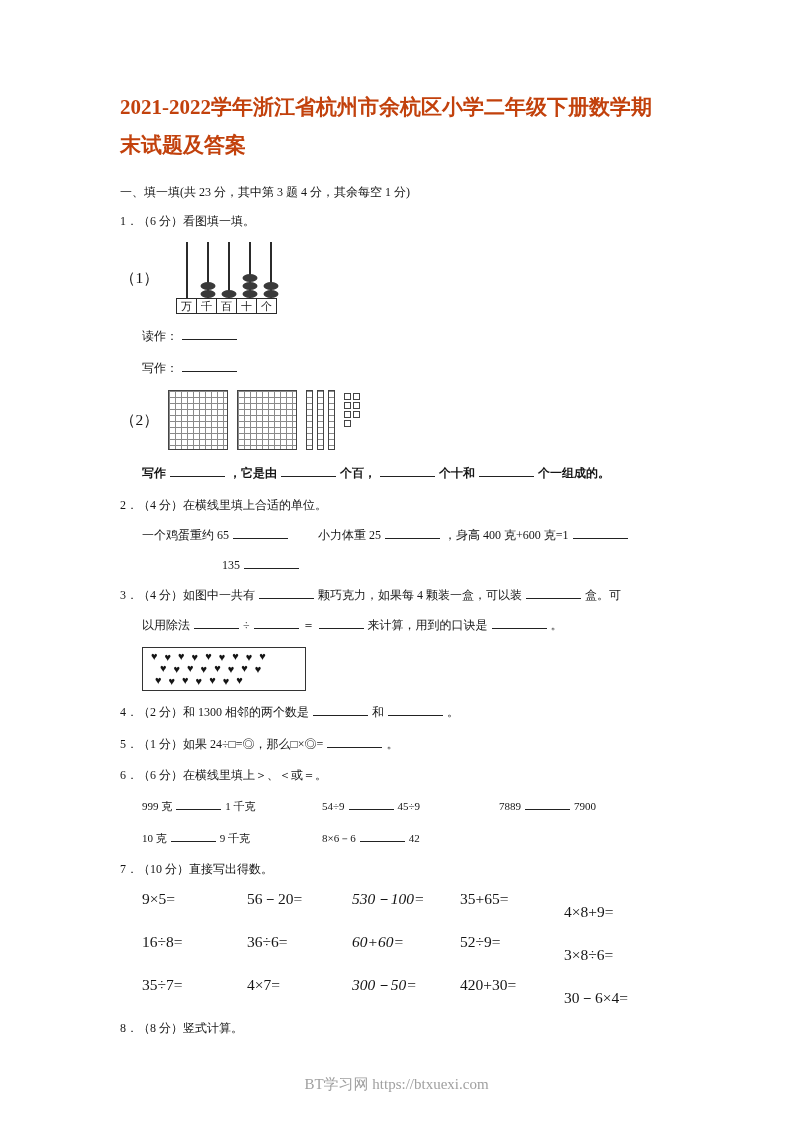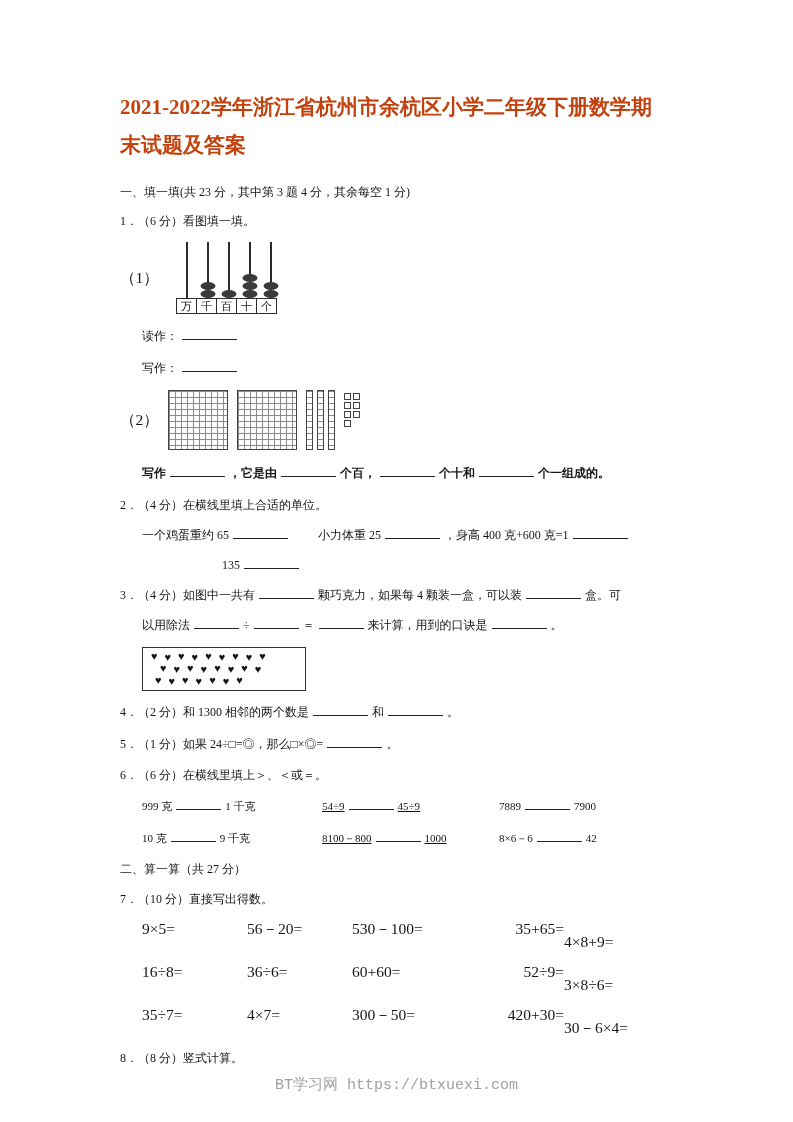--- a/index.html
+++ b/index.html
@@ -60,34 +60,34 @@
   
   .hearts-box { width:164px; height:44px; border:1px solid #333; margin:7px 0 5px 22px; padding:3px 8px 0; }
   .heart-row { display:flex; gap:7px; height:12px; line-height:11px; }
   .heart-row.r1 { padding-left:9px; }
   .heart-row.r2 { padding-left:4px; }
   .heart { font-size:11px; color:#141414; }
   .heart:nth-child(even) { transform:translateY(1px); }
 
   
   .q6row { display:flex; font-size:11px; line-height:32px; padding-left:22px;justify-content:space-between; }
-  .q6c0 { width:180px; } .q6c1 { width:177px;text-decoration:underline; } .q6c2 { flex:1; }
+  .q6c0 { width:180px; } .q6c1 { width:177px; } .q6c2 { flex:1; }
 
   
   .q7grid { padding-left:22px; }
   .q7row { display:flex; font-size:15.5px; line-height:30px; }
   .q7cell { width:105px; white-space:nowrap; }
-  .q7cell:nth-child(3) { width:108px; }
-  .q7cell:nth-child(4) { width:104px;text-align:right; }
+  .q7cell:nth-child(3) { width:108px;font-style:italic; }
+  .q7cell:nth-child(4) { width:104px; }
   .q7cell:last-child { width:auto;margin-top:13px; }
 
   .footer {
     position:absolute; left:0; right:0; bottom:28px;
     text-align:center; font-size:15px; color:#a0a0a0;
-    font-family:Liberation Mono, monospace;
+    font-family:Liberation Serif, serif;
   }
 </style>
 </head>
 <body>
 
 <div class="page">
 
   <h1 class="title">
     <span>2021-2022学年浙江省杭州市余杭区小学二年级下册数学期</span>
     <span>末试题及答案</span>
@@ -223,25 +223,23 @@
   </div>
 
   <div class="line">6．（6 分）在横线里填上＞、＜或＝。</div>
   <div class="q6row">
       <div class="q6cell q6c0"><span>999 克</span><span class="blank w45"></span><span>1 千克</span></div>
       <div class="q6cell q6c1"><span>54÷9</span><span class="blank w45"></span><span>45÷9</span></div>
       <div class="q6cell q6c2"><span>7889</span><span class="blank w45"></span><span>7900</span></div>
     </div>
   <div class="q6row">
       <div class="q6cell q6c0"><span>10 克</span><span class="blank w45"></span><span>9 千克</span></div>
-      <div class="q6cell q6c1"><span>8100－800</span><span class="blank w45"></span><span>1000</span></div>
       <div class="q6cell q6c2"><span>8×6－6</span><span class="blank w45"></span><span>42</span></div>
     </div>
 
-  <div class="line">二、算一算（共 27 分）</div>
   <div class="line">7．（10 分）直接写出得数。</div>
   <div class="q7grid">
       <div class="q7row">
         <span class="q7cell">9×5=</span>
         <span class="q7cell">56－20=</span>
         <span class="q7cell">530－100=</span>
         <span class="q7cell">35+65=</span>
         <span class="q7cell">4×8+9=</span>
       </div>
       <div class="q7row">

